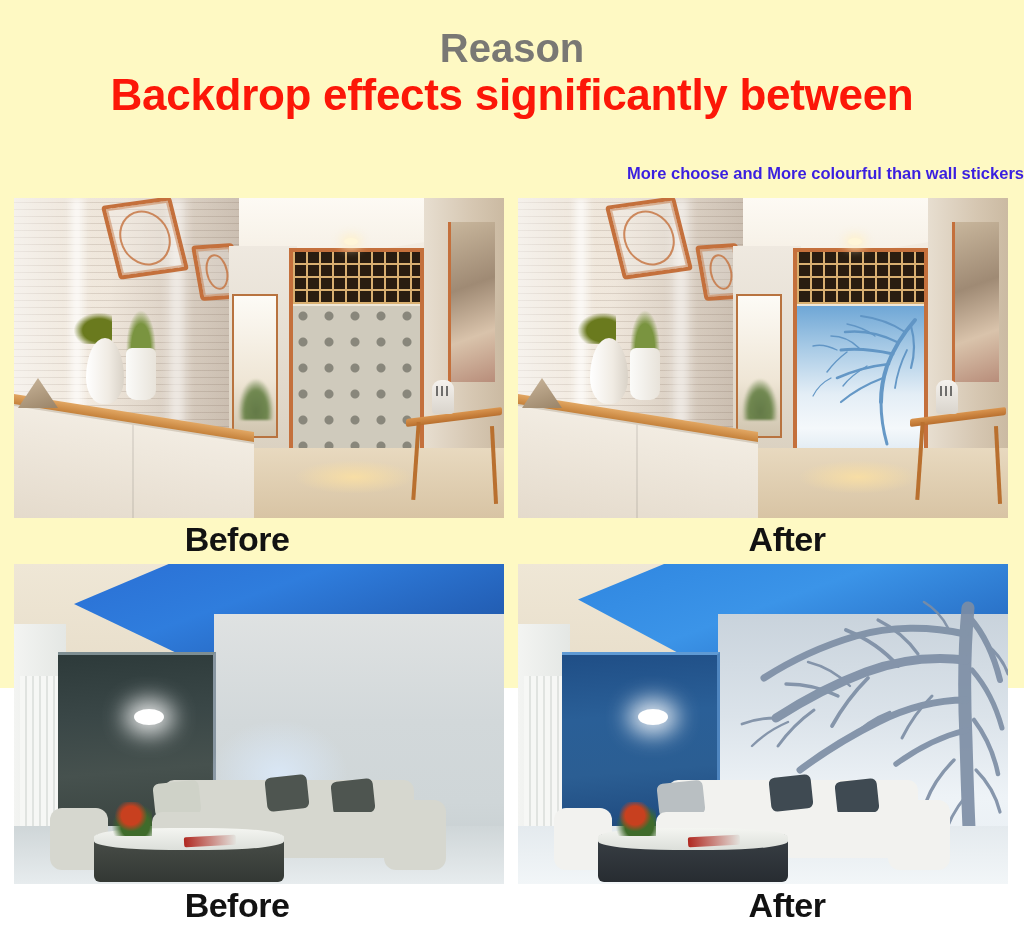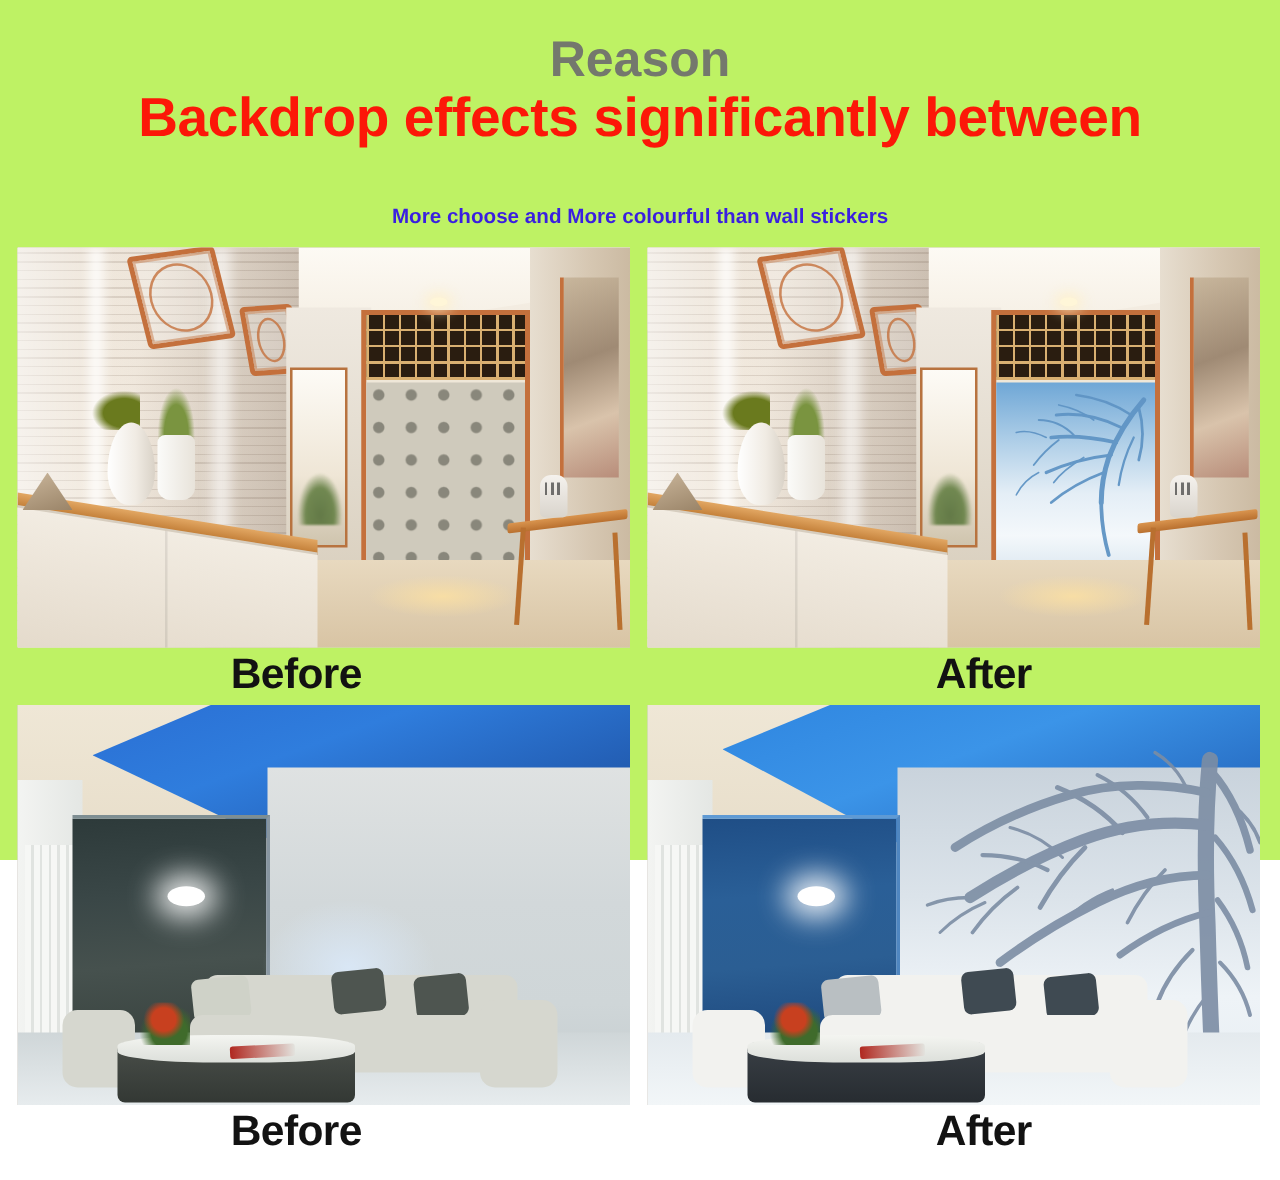--- a/index.html
+++ b/index.html
@@ -4,21 +4,21 @@
 <title>Backdrop effects significantly improved</title>
 <style>
   html,body{margin:0;padding:0;}
   body{
     width:1024px;height:944px;
     background:#ffffff;
     font-family:"Liberation Sans",sans-serif;
     overflow:hidden;
     position:relative;
   }
-  .page{width:1024px;height:688px;position:relative;background:#bef264;}
+  .page{width:1024px;height:688px;position:relative;background:#fef9c3;}
 
   
   .watermark{
     position:absolute;top:26px;left:0;width:1024px;
     text-align:center;
     font-size:40px;font-weight:bold;
     color:#6e6e6e;
     letter-spacing:0px;
     font-family:"Liberation Sans",sans-serif;
     opacity:.92;
@@ -33,21 +33,21 @@
     font-family:"Liberation Sans",sans-serif;
   }
   .subline{
     position:absolute;left:0;width:1024px;text-align:center;
     color:#3a1fe0;font-weight:bold;
     font-size:16.5px;
     font-family:"Liberation Sans",sans-serif;
     white-space:nowrap;
   }
   .subline.l1{top:131px;}
-  .subline.l2{top:164px;}
+  .subline.l2{top:164px;text-align:right;}
 
   
   .grid{position:absolute;top:198px;left:14px;width:996px;}
   .row{position:relative;width:996px;height:366px;}
   .cell{position:absolute;top:0;width:490px;height:320px;}
   .cell.left{left:0;}
   .cell.right{left:504px;}
   .photo{
     position:absolute;top:0;left:0;width:490px;height:320px;
     overflow:hidden;background:#cfc7bd;

